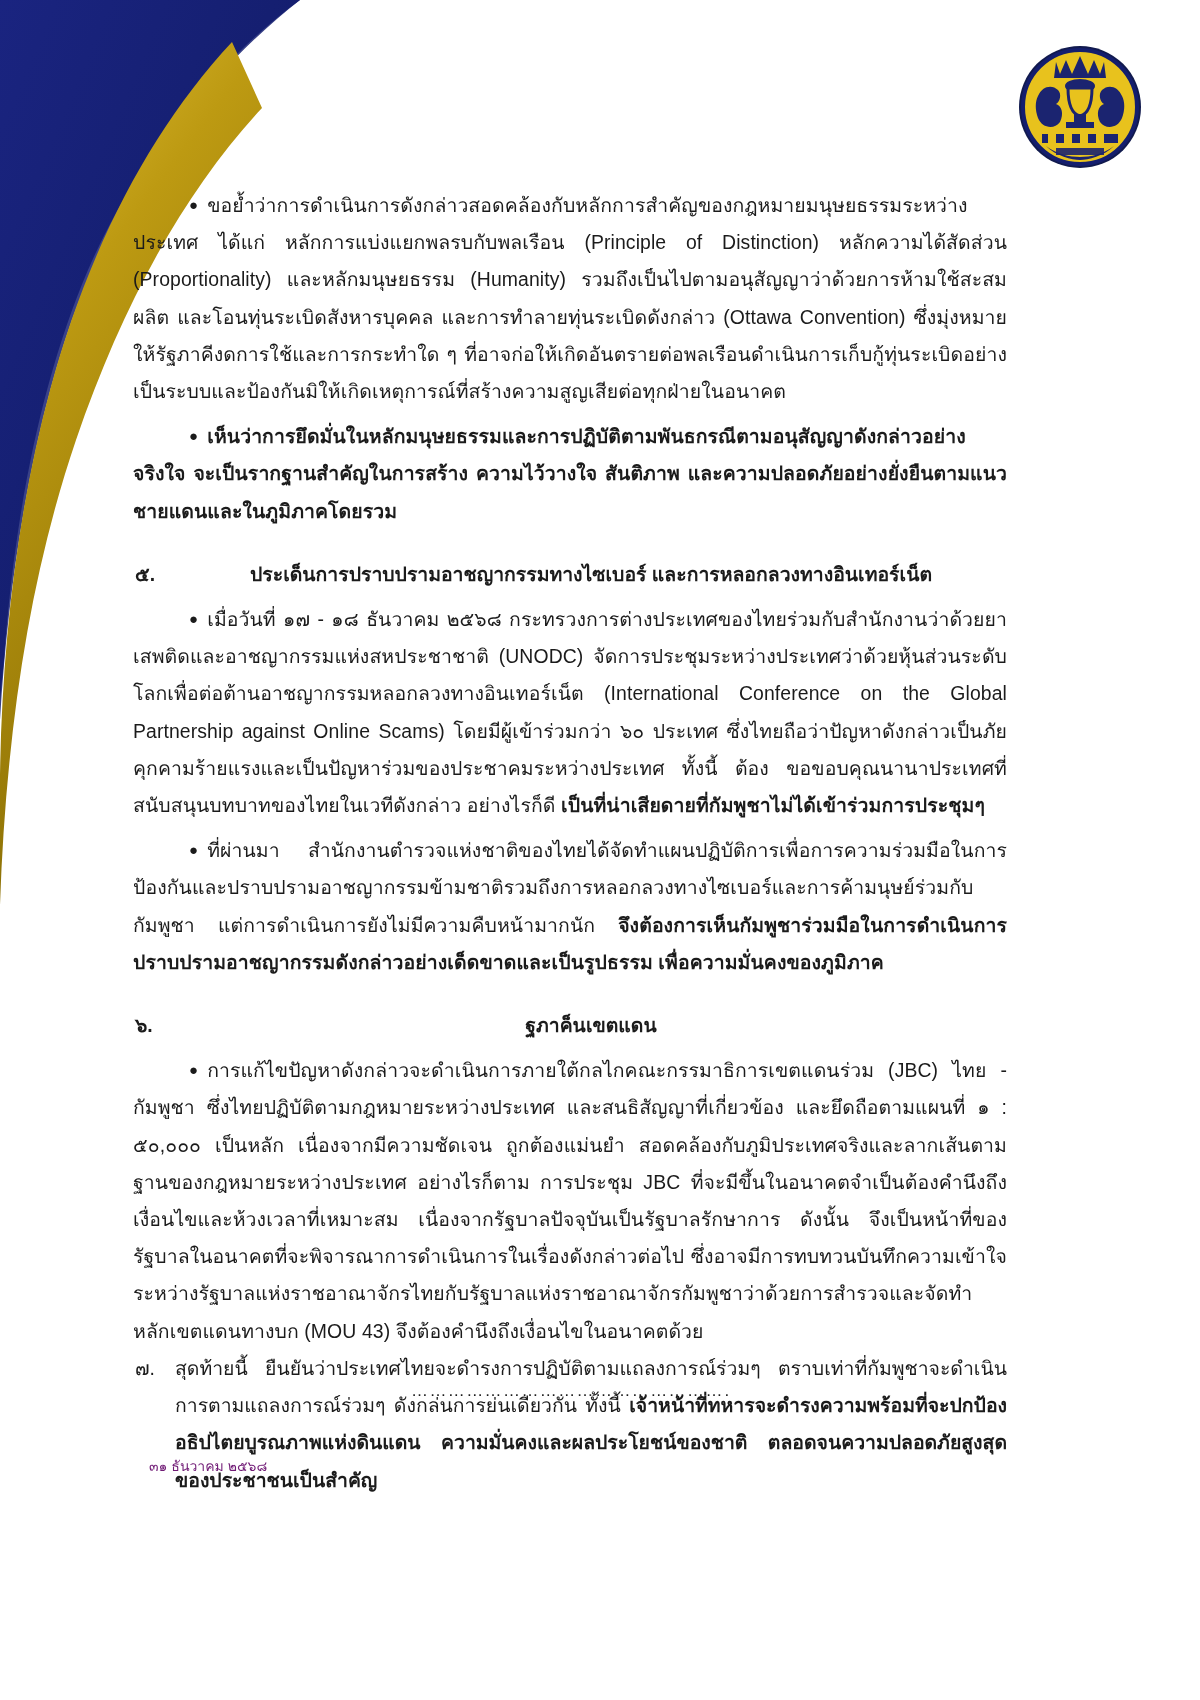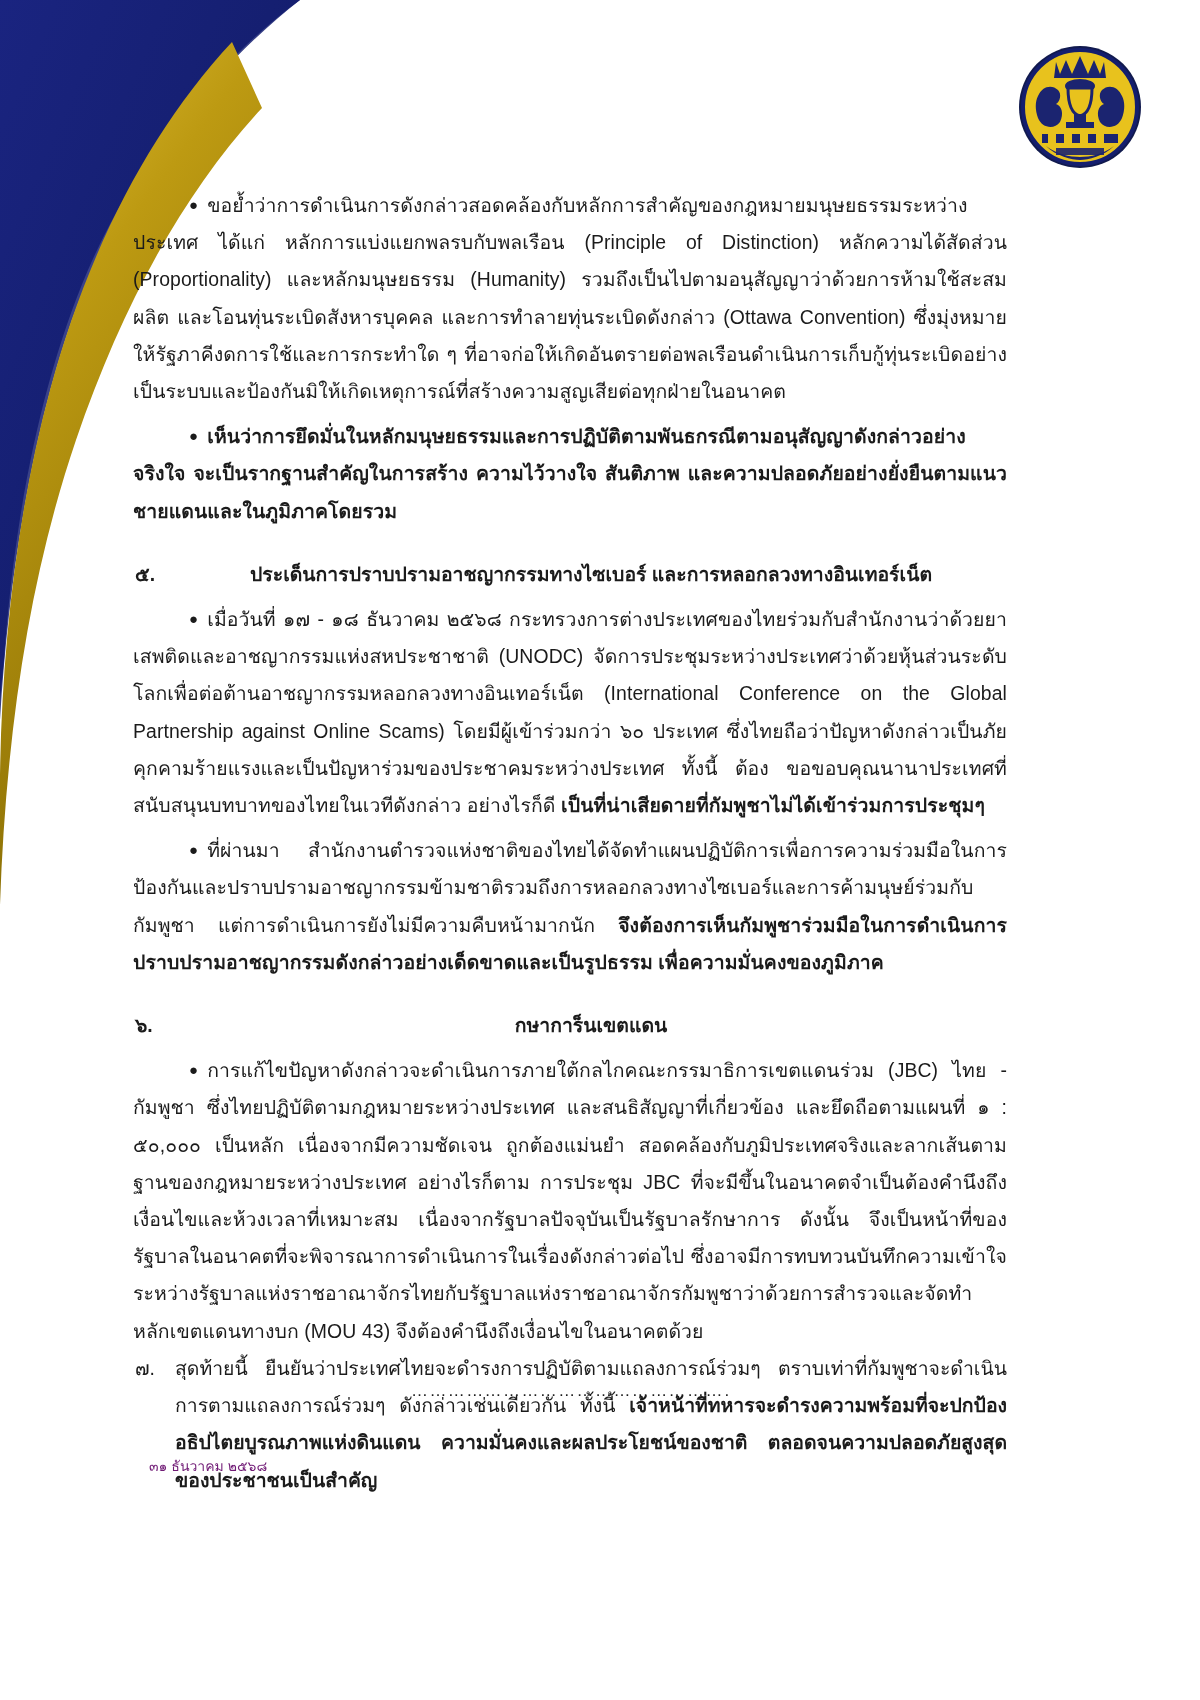--- a/index.html
+++ b/index.html
@@ -209,32 +209,32 @@
     <div class="spacer-sm"></div>
 
     <p class="para">
       <span class="lead-bullet">●</span><span>ที่ผ่านมา สำนักงานตำรวจแห่งชาติของไทยได้จัดทำแผนปฏิบัติการเพื่อการความร่วมมือในการป้องกันและปราบปรามอาชญากรรมข้ามชาติรวมถึงการหลอกลวงทางไซเบอร์และการค้ามนุษย์ร่วมกับกัมพูชา แต่การดำเนินการยังไม่มีความคืบหน้ามากนัก </span><span class="bold-run">จึงต้องการเห็นกัมพูชาร่วมมือในการดำเนินการปราบปรามอาชญากรรมดังกล่าวอย่างเด็ดขาดและเป็นรูปธรรม เพื่อความมั่นคงของภูมิภาค</span>
     </p>
 
     <div class="spacer-md"></div>
 
     <div class="section">
       <span class="section-num">๖.</span>
-      <span class="section-title">กษาการ็นเขตแดน</span>
+      <span class="section-title">ฐภาค็นเขตแดน</span>
     </div>
 
     <div class="spacer-sm"></div>
 
     <p class="para">
       <span class="lead-bullet">●</span><span>การแก้ไขปัญหาดังกล่าวจะดำเนินการภายใต้กลไกคณะกรรมาธิการเขตแดนร่วม (JBC) ไทย - กัมพูชา ซึ่งไทยปฏิบัติตามกฎหมายระหว่างประเทศ และสนธิสัญญาที่เกี่ยวข้อง และยึดถือตามแผนที่ ๑ : ๕๐,๐๐๐ เป็นหลัก เนื่องจากมีความชัดเจน ถูกต้องแม่นยำ สอดคล้องกับภูมิประเทศจริงและลากเส้นตามฐานของกฎหมายระหว่างประเทศ อย่างไรก็ตาม การประชุม JBC ที่จะมีขึ้นในอนาคตจำเป็นต้องคำนึงถึงเงื่อนไขและห้วงเวลาที่เหมาะสม เนื่องจากรัฐบาลปัจจุบันเป็นรัฐบาลรักษาการ ดังนั้น จึงเป็นหน้าที่ของรัฐบาลในอนาคตที่จะพิจารณาการดำเนินการในเรื่องดังกล่าวต่อไป ซึ่งอาจมีการทบทวนบันทึกความเข้าใจระหว่างรัฐบาลแห่งราชอาณาจักรไทยกับรัฐบาลแห่งราชอาณาจักรกัมพูชาว่าด้วยการสำรวจและจัดทำหลักเขตแดนทางบก (MOU 43) จึงต้องคำนึงถึงเงื่อนไขในอนาคตด้วย</span>
     </p>
 
     <div class="numbered-para">
       <span class="section-num">๗.</span>
-      <span class="np-text"><span>สุดท้ายนี้ ยืนยันว่าประเทศไทยจะดำรงการปฏิบัติตามแถลงการณ์ร่วมๆ ตราบเท่าที่กัมพูชาจะดำเนินการตามแถลงการณ์ร่วมๆ ดังกล่าวเช่นเดียวกัน ทั้งนี้ </span><span class="bold-run">เจ้าหน้าที่ทหารจะดำรงความพร้อมที่จะปกป้องอธิปไตยบูรณภาพแห่งดินแดน ความมั่นคงและผลประโยชน์ของชาติ ตลอดจนความปลอดภัยสูงสุดของประชาชนเป็นสำคัญ</span></span>
+      <span class="np-text"><span>สุดท้ายนี้ ยืนยันว่าประเทศไทยจะดำรงการปฏิบัติตามแถลงการณ์ร่วมๆ ตราบเท่าที่กัมพูชาจะดำเนินการตามแถลงการณ์ร่วมๆ ดังกล่นการย่นเดียวกัน ทั้งนี้ </span><span class="bold-run">เจ้าหน้าที่ทหารจะดำรงความพร้อมที่จะปกป้องอธิปไตยบูรณภาพแห่งดินแดน ความมั่นคงและผลประโยชน์ของชาติ ตลอดจนความปลอดภัยสูงสุดของประชาชนเป็นสำคัญ</span></span>
     </div>
 
   </div>
 
   <div class="dotted-rule">……………………………………………………</div>
 
   <div class="footer-date">๓๑ ธันวาคม ๒๕๖๘</div>
 
 </div>
 

